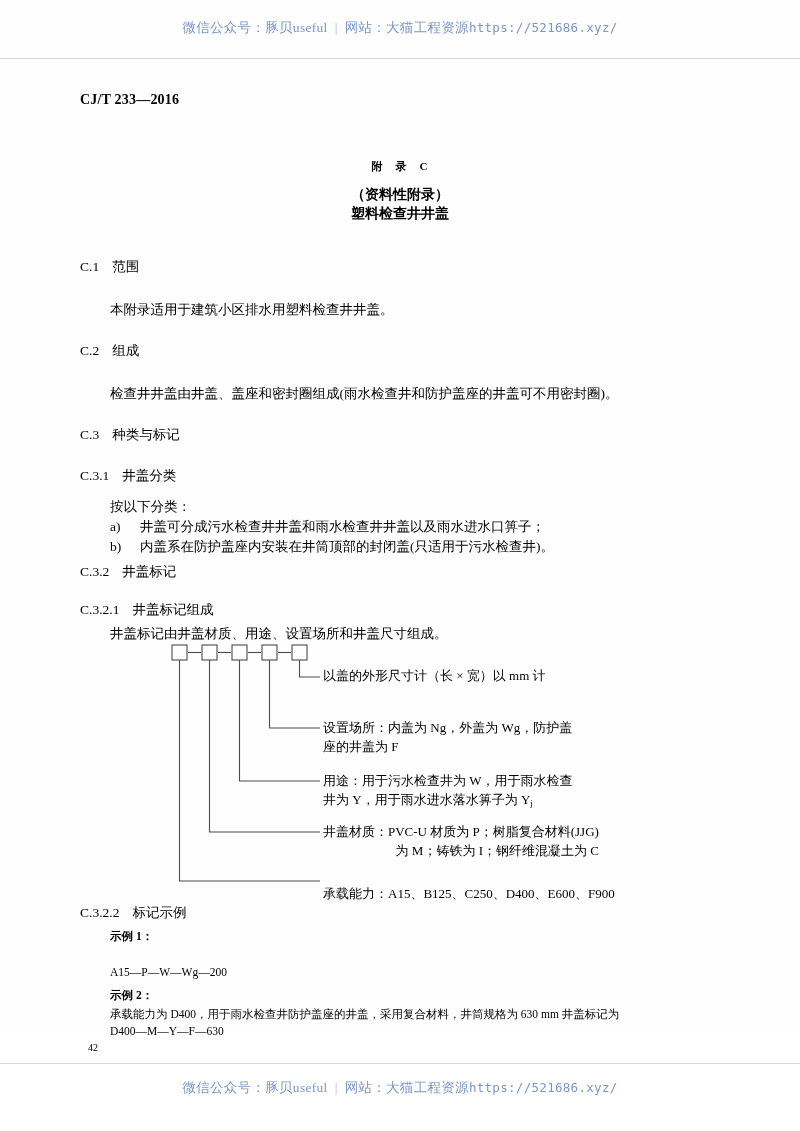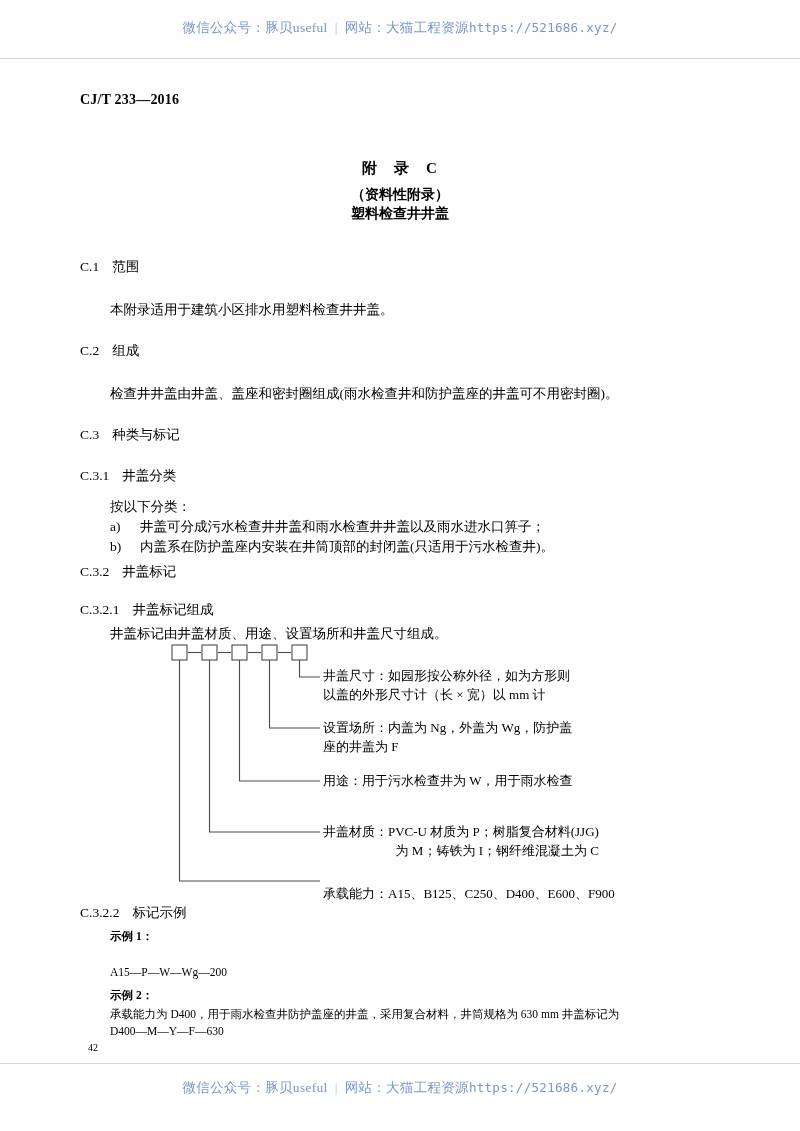--- a/index.html
+++ b/index.html
@@ -42,21 +42,21 @@
     font-size:14px; font-weight:bold;
     font-family:"Liberation Serif","DejaVu Serif",serif;
     letter-spacing:0.2px;
   }
 
   
   .annex-title {
     position:absolute; left:0; width:800px; text-align:center;
     font-weight:bold;
   }
-  .annex-t1 { top:159px; font-size:15px; letter-spacing:1px; }
+  .annex-t1 { top:159px; font-size:11px; letter-spacing:1px; }
   .annex-t2 { top:186px; font-size:14px; }
   .annex-t3 { top:205px; font-size:14px; }
 
   
   .h-clause {
     position:absolute; left:80px;
     font-size:13.5px; font-weight:normal;
     white-space:nowrap;
   }
   .h-clause .num { margin-right:13px; }
@@ -175,31 +175,31 @@
 
         <path d="M159.5 24 L159.5 145 L240 145"></path>
 
         <path d="M129.5 24 L129.5 196 L240 196"></path>
 
         <path d="M99.5 24 L99.5 245 L240 245"></path>
       </g>
     </svg>
 
     <div class="dgm-text" style="left:243px; top:30px;">
-      <div>井盖尺寸：如园形按公称外径，如为方形则</div>
       <div>以盖的外形尺寸计（长 × 宽）以 mm 计</div>
     </div>
 
     <div class="dgm-text" style="left:243px; top:82px;">
       <div>设置场所：内盖为 Ng，外盖为 Wg，防护盖</div>
       <div>座的井盖为 F</div>
     </div>
 
     <div class="dgm-text" style="left:243px; top:135px;">
       <div>用途：用于污水检查井为 W，用于雨水检查</div>
+      <div><span>井为 Y，用于雨水进水落水箅子为 Y</span><sub>j</sub></div>
     </div>
 
     <div class="dgm-text" style="left:243px; top:186px;text-align:right;">
       <div>井盖材质：PVC-U 材质为 P；树脂复合材料(JJG)</div>
       <div>为 M；铸铁为 I；钢纤维混凝土为 C</div>
     </div>
 
     <div class="dgm-text" style="left:243px; top:236px;margin-top:12px;">
       <div>承载能力：A15、B125、C250、D400、E600、F900</div>
     </div>

